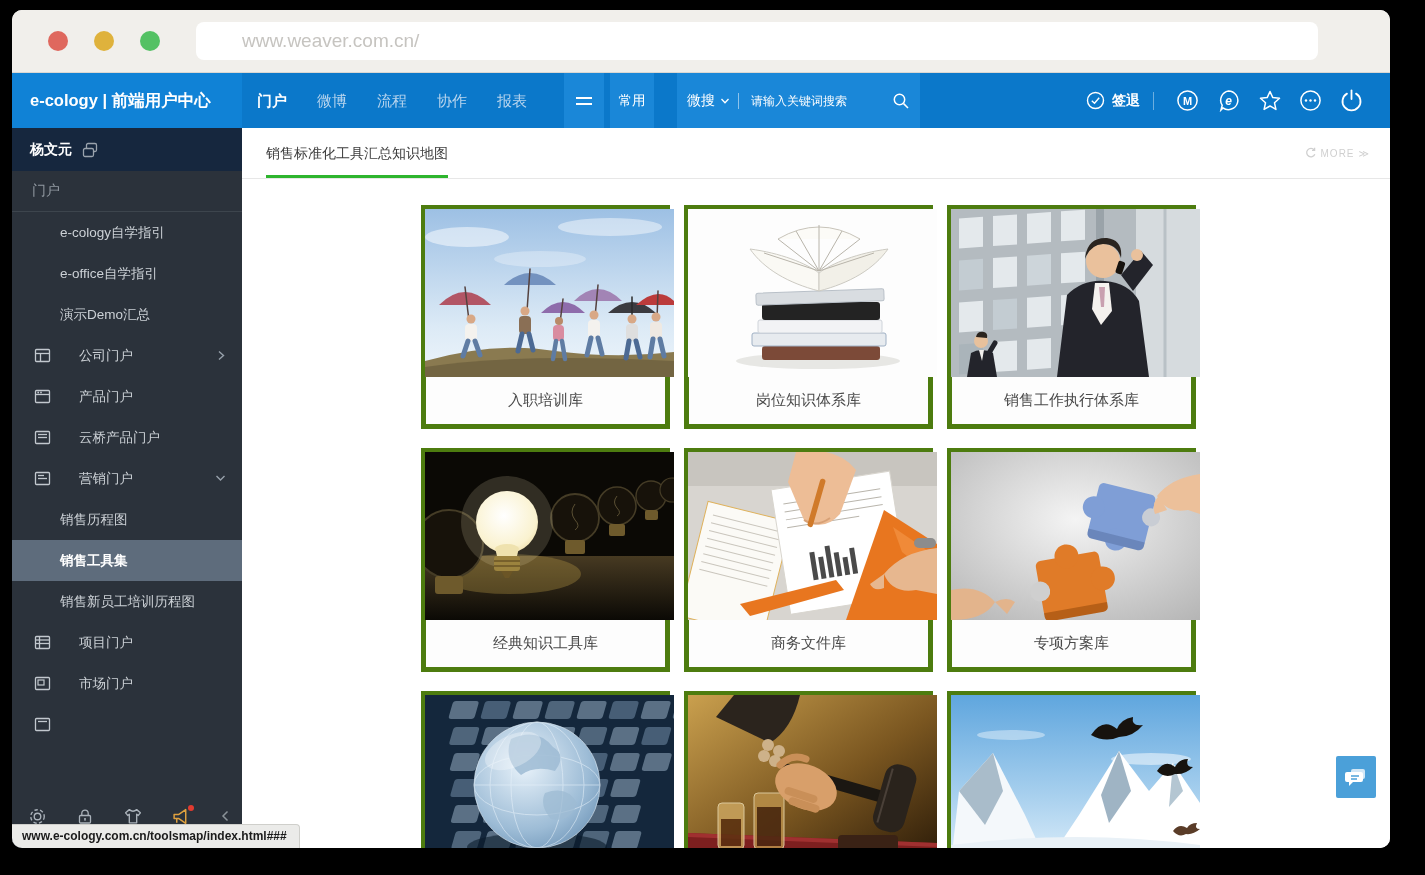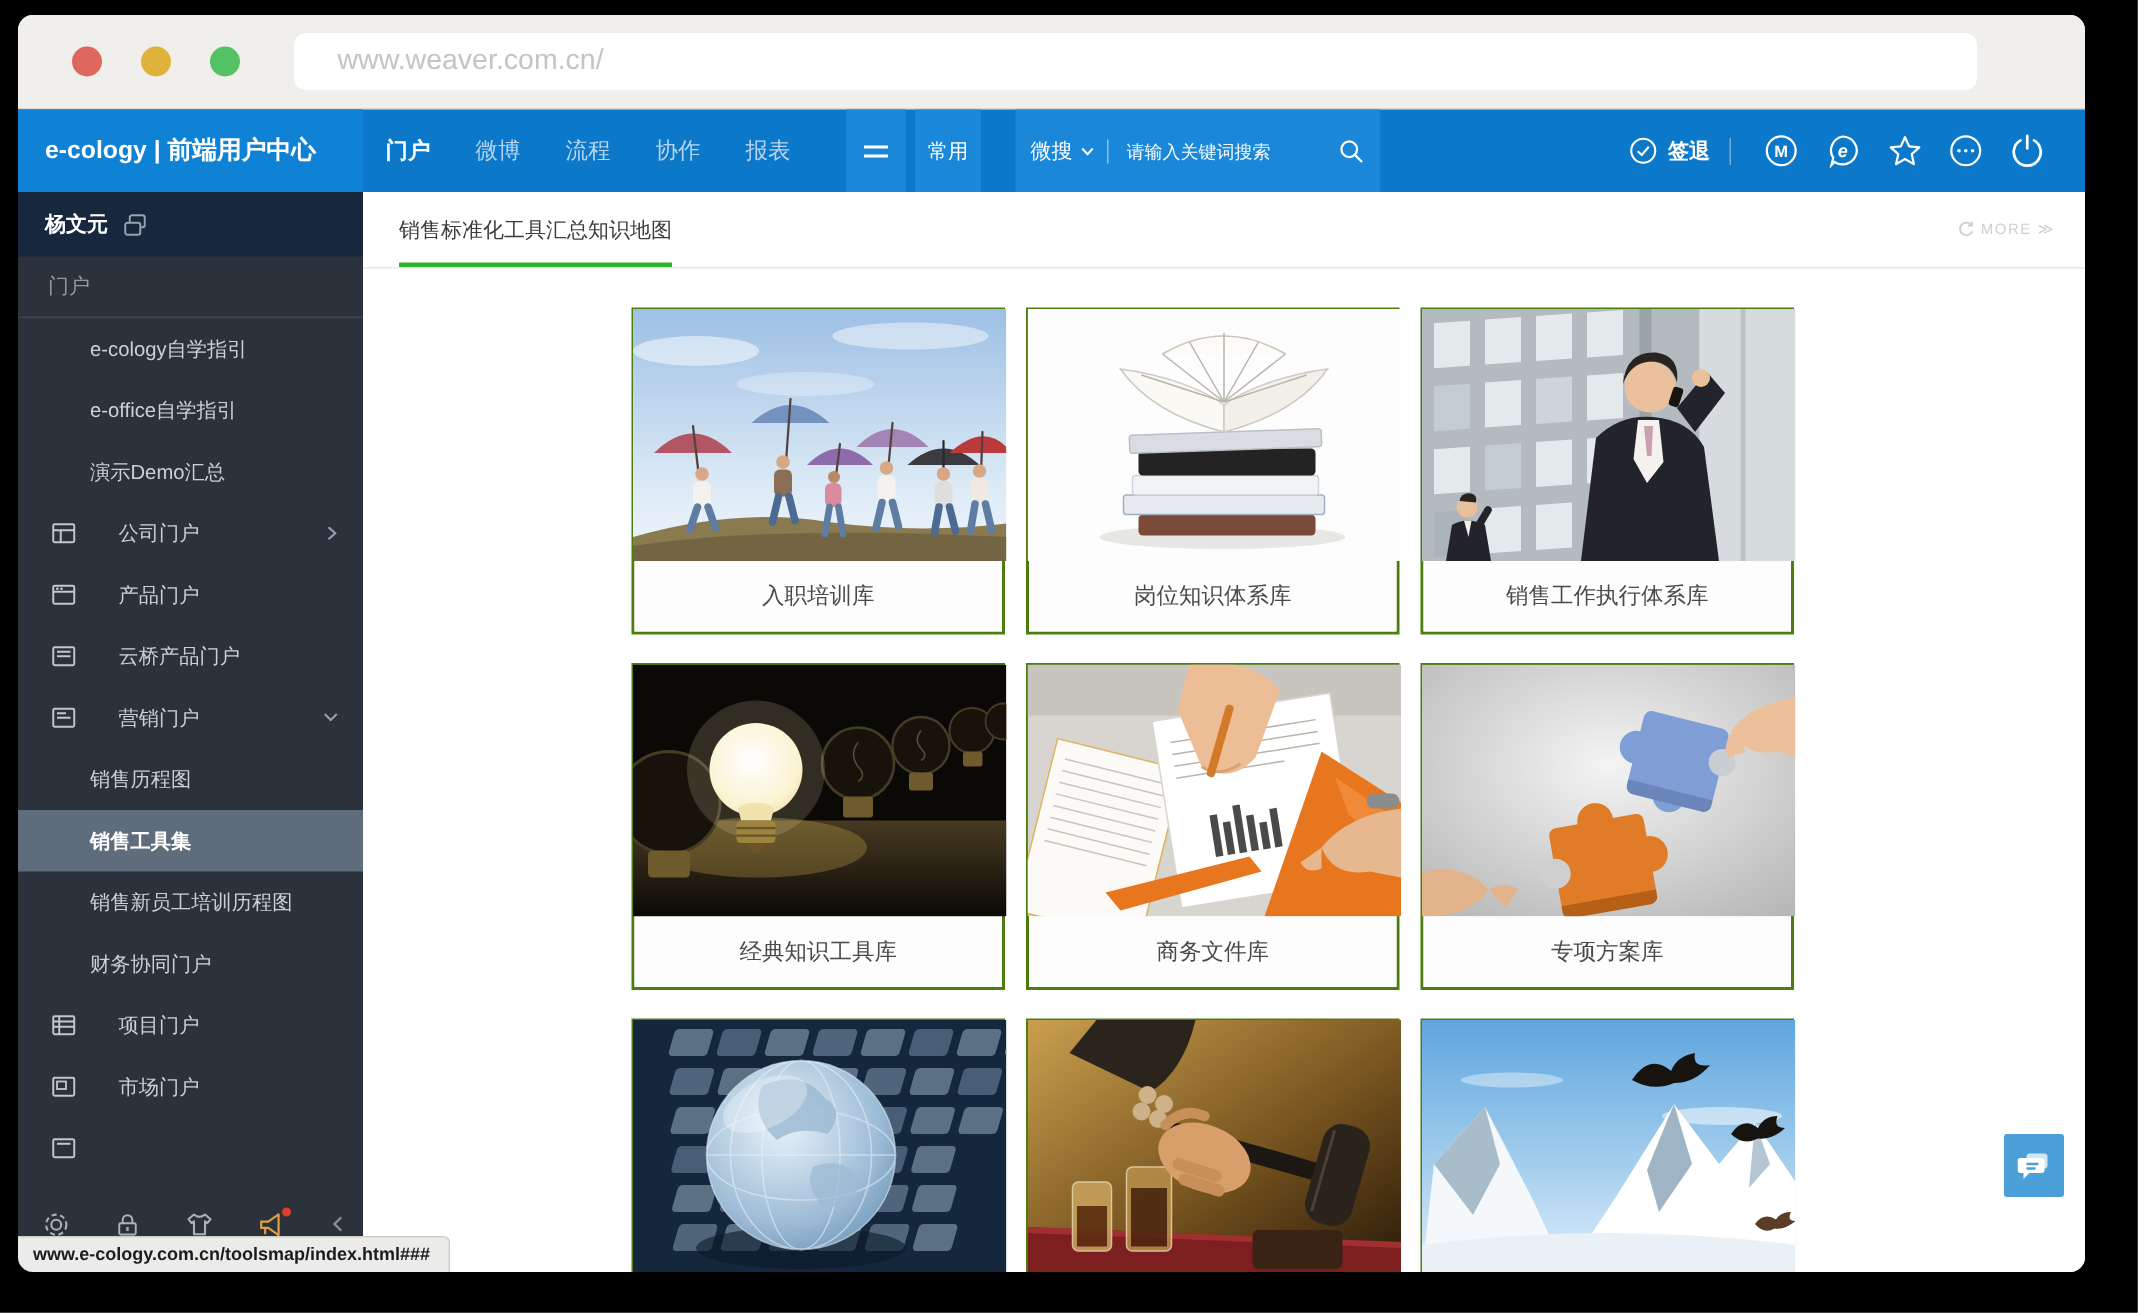--- a/index.html
+++ b/index.html
@@ -5,21 +5,21 @@
   html,body{margin:0;padding:0;background:#000;width:1425px;height:875px;overflow:hidden;
     font-family:"Liberation Sans","DejaVu Sans",sans-serif;}
   .window{position:absolute;left:12px;top:10px;width:1378px;height:838px;border-radius:10px;
     overflow:hidden;background:#fff;}
   
   .chrome{height:62px;background:#f1efeb;border-bottom:1px solid #dbd8d3;display:flex;align-items:center;}
   .lights{display:flex;gap:26px;margin-left:36px;}
   .light{width:20px;height:20px;border-radius:50%;}
   .l-red{background:#df685e;}.l-yellow{background:#dfb23c;}.l-green{background:#54c164;}
   .urlbar{flex:1;margin-left:36px;margin-right:72px;height:38px;background:#fff;border-radius:8px;
-    display:flex;align-items:center;padding-left:29px;font-size:19px;color:#c6c4c0;}
+    display:flex;align-items:center;padding-left:46px;font-size:19px;color:#c6c4c0;}
   
   .app{display:flex;height:776px;}
   
   .sidebar{width:230px;display:flex;flex-direction:column;background:#2b323b;position:relative;flex:none;}
   .sb-header{height:55px;background:#1082d6;color:#fff;font-size:16.5px;font-weight:bold;
     line-height:55px;padding-left:18px;white-space:nowrap;}
   .sb-user{height:43px;background:#16273e;color:#fff;display:flex;align-items:center;
     padding-left:18px;gap:10px;font-size:14px;font-weight:bold;}
   .sb-menu{flex:1;position:relative;overflow:hidden;color:#ccd1d6;font-size:13.5px;}
   .sb-section{height:40px;display:flex;align-items:center;padding-left:20px;color:#9199a1;
@@ -53,21 +53,21 @@
   .r-div{width:1px;height:18px;background:rgba(255,255,255,.4);margin:0 13px;}
   .ribtn{width:41px;display:flex;align-items:center;justify-content:center;cursor:pointer;}
   
   .content{flex:1;background:#fff;position:relative;overflow:hidden;}
   .tabbar{height:50px;border-bottom:1px solid #e7e7e7;display:flex;align-items:center;padding:0 20px 0 24px;}
   .tab{position:relative;height:50px;line-height:50px;font-size:14px;color:#3c3c3c;cursor:pointer;}
   .tab::after{content:"";position:absolute;left:0;right:0;bottom:0;height:3px;background:#2eb52e;}
   .more{margin-left:auto;display:flex;align-items:flex-end;gap:4px;color:#cfcfcf;font-size:10px;
     letter-spacing:1px;cursor:pointer;}
   .grid{margin:26px 0 0 179px;display:grid;grid-template-columns:repeat(3,249px);gap:19px 14px;}
-  .card{background:#fff;border:2px solid #4d7c0f;cursor:pointer;}
+  .card{background:#fff;border:5px solid #4d7c0f;cursor:pointer;}
   .card-img{width:247px;height:168px;overflow:hidden;display:block;margin:-1px 0 0 -1px;
     width:249px;}
   .card-img svg{display:block;}
   .card-label{height:47px;display:flex;align-items:center;justify-content:center;font-size:15px;
     color:#4a4a4a;background:#fdfdfd;}
   
   .chatbtn{position:absolute;right:14px;bottom:51px;width:40px;height:42px;background:#4ba0d9;
     border-radius:2px;display:flex;align-items:center;justify-content:center;cursor:pointer;}
   .statusbar{position:absolute;left:0;bottom:0;background:#ebebe9;border:1px solid #cfcfcb;
     border-left:none;border-bottom:none;border-radius:0 4px 0 0;padding:4px 12px 5px 10px;
@@ -159,23 +159,20 @@
         </div>
 
         <div class="sb-item sub">
           <span class="lab">销售历程图</span>
           </div>
         <div class="sb-item sub selected">
           <span class="lab">销售工具集</span>
           </div>
         <div class="sb-item sub">
           <span class="lab">销售新员工培训历程图</span>
-          </div>
-        <div class="sb-item sub">
-          <span class="lab">财务协同门户</span>
           </div>
 
         <div class="sb-item">
           <svg class="sb-ico" width="17" height="17" viewBox="0 0 17 17">
             <rect x="1.5" y="2.5" width="14" height="12" rx="1" fill="none" stroke="#c2c8ce" stroke-width="1.3"></rect>
             <line x1="1.5" y1="6" x2="15.5" y2="6" stroke="#c2c8ce" stroke-width="1.3"></line>
             <line x1="1.5" y1="9.5" x2="15.5" y2="9.5" stroke="#c2c8ce" stroke-width="1.3"></line>
             <line x1="5.5" y1="2.5" x2="5.5" y2="14.5" stroke="#c2c8ce" stroke-width="1.3"></line>
           </svg>
           <span class="lab">项目门户</span>

